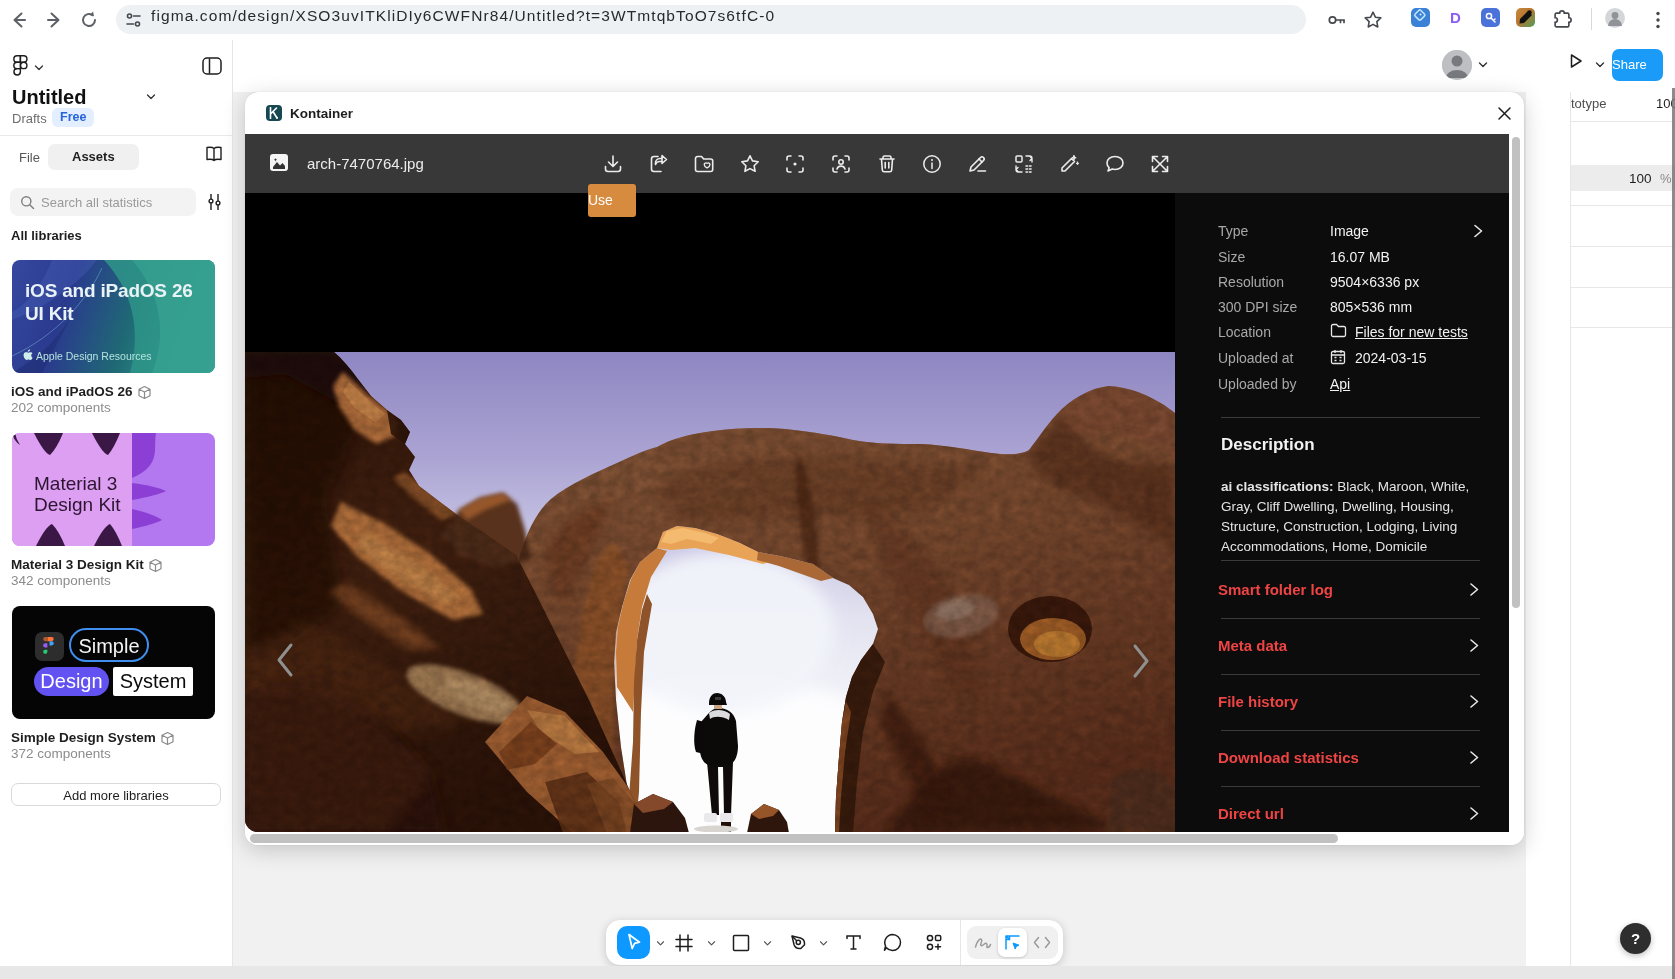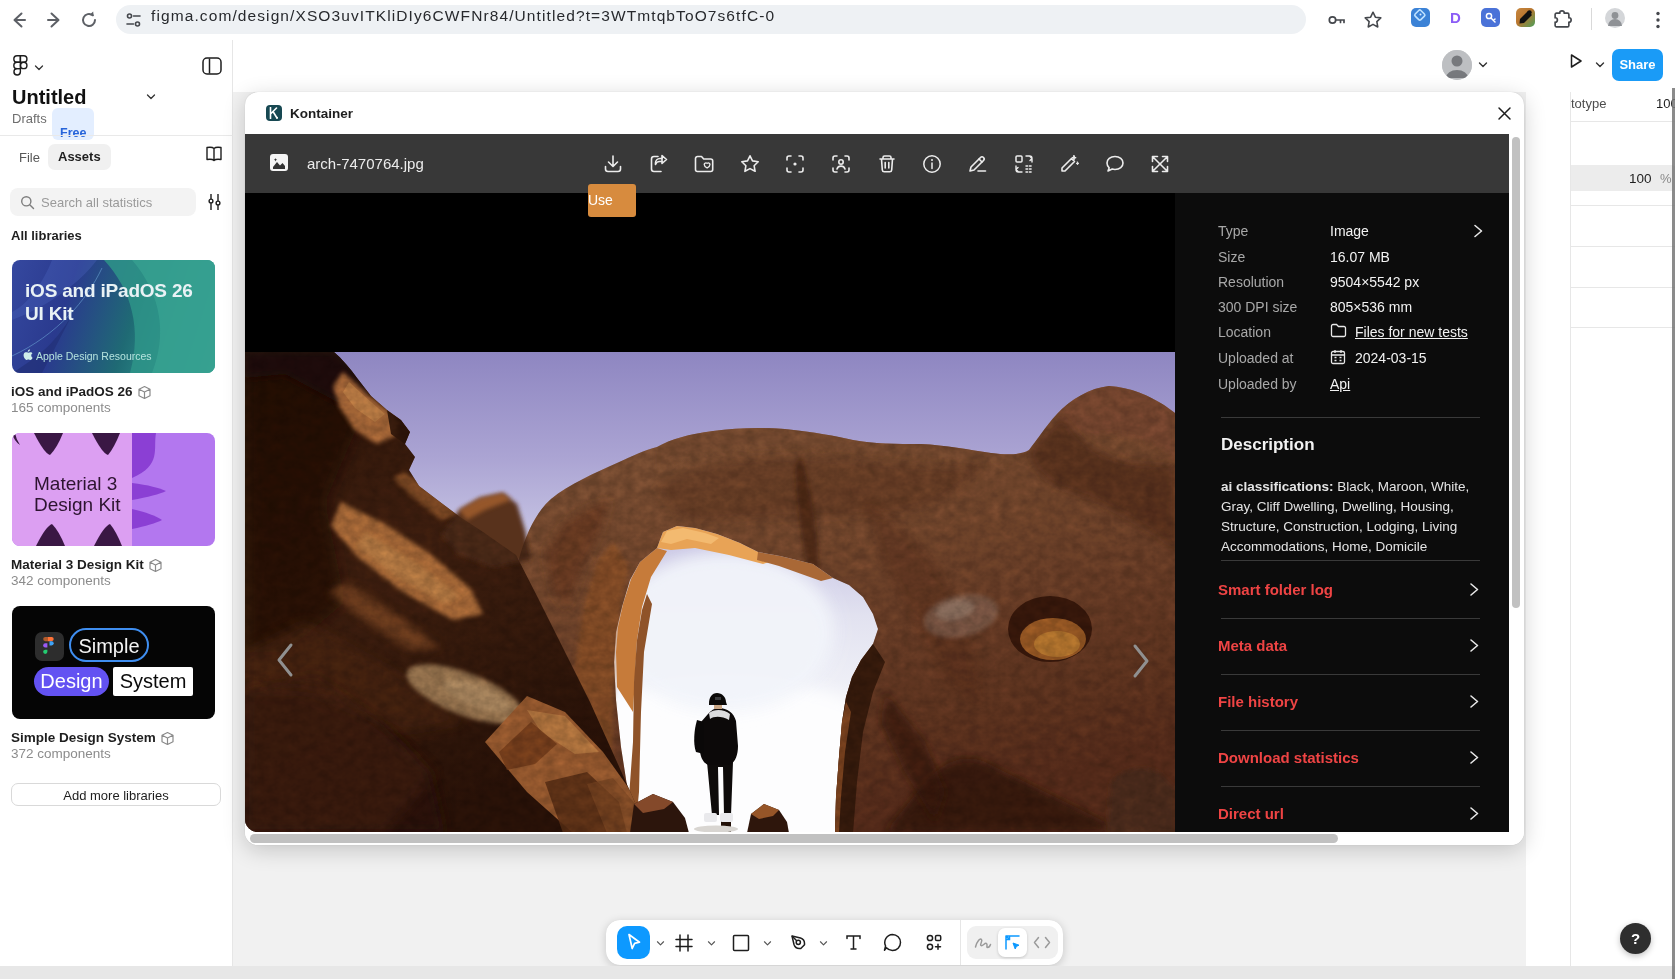--- a/index.html
+++ b/index.html
@@ -116,21 +116,21 @@
     </div>
   <svg style="position:absolute;left:1478px;top:21px" width="10" height="8" viewBox="0 0 10 8">
       <path d="M1.5 2 L5 5.5 L8.5 2" fill="none" stroke="#333" stroke-width="1.4" stroke-linecap="round" stroke-linejoin="round"></path>
     </svg>
   <svg style="position:absolute;left:1568px;top:13px" width="16" height="16" viewBox="0 0 16 16">
       <path d="M3.5 2 L13 8 L3.5 14 Z" fill="none" stroke="#1e1e1e" stroke-width="1.5" stroke-linejoin="round"></path>
     </svg>
   <svg style="position:absolute;left:1595px;top:21px" width="10" height="8" viewBox="0 0 10 8">
       <path d="M1.5 2 L5 5.5 L8.5 2" fill="none" stroke="#333" stroke-width="1.4" stroke-linecap="round" stroke-linejoin="round"></path>
     </svg>
-  <div style="position:absolute;left:1612px;top:9px;width:51px;height:32px;background:#1a9bf7;border-radius:7px;color:#fff;font-size:13px;text-align:center;line-height:32px;font-weight:bold">Share</div>
+  <div style="position:absolute;left:1612px;top:9px;width:51px;height:32px;background:#1a9bf7;border-radius:7px;color:#fff;font-size:13px;line-height:32px;font-weight:normal">Share</div>
 </div>
 <div id="sidebar">
   <svg style="position:absolute;left:13px;top:15px" width="15" height="21" viewBox="0 0 12 17">
       <g fill="none" stroke="#1e1e1e" stroke-width="1.15">
         <path d="M5.9,0.6 H3.2 a2.6,2.6 0 0 0 0,5.2 h2.7 Z"></path>
         <path d="M5.9,0.6 h2.7 a2.6,2.6 0 0 1 0,5.2 H5.9 Z"></path>
         <circle cx="8.6" cy="8.4" r="2.6"></circle>
         <path d="M5.9,5.8 H3.2 a2.6,2.6 0 0 0 0,5.2 h2.7 Z"></path>
         <path d="M5.9,11 H3.2 a2.6,2.6 0 1 0 2.7,2.6 Z"></path>
       </g>
@@ -140,24 +140,24 @@
     </svg>
   <svg style="position:absolute;left:202px;top:17px" width="20" height="18" viewBox="0 0 20 18">
       <rect x="1" y="1" width="18" height="16" rx="4" fill="none" stroke="#1e1e1e" stroke-width="1.5"></rect>
       <path d="M7.5 1.5 v15" stroke="#1e1e1e" stroke-width="1.5"></path>
     </svg>
   <div style="position:absolute;left:12px;top:46px;font-size:20px;font-weight:bold;color:#111">Untitled</div>
   <svg style="position:absolute;left:146px;top:53px" width="10" height="8" viewBox="0 0 10 8">
       <path d="M1.5 2 L5 5.5 L8.5 2" fill="none" stroke="#333" stroke-width="1.3" stroke-linecap="round" stroke-linejoin="round"></path>
     </svg>
   <div style="position:absolute;left:12px;top:71px;font-size:13px;color:#6e6e6e">Drafts</div>
-  <div style="position:absolute;left:52px;top:68px;height:19px;padding:16px 8px;background:#e3eeff;border-radius:6px;font-size:12.5px;font-weight:bold;color:#2764d9;line-height:19px">Free</div>
+  <div style="position:absolute;left:52px;top:68px;height:19px;padding:0 8px;background:#e3eeff;border-radius:6px;font-size:12.5px;font-weight:bold;color:#2764d9;line-height:19px">Free</div>
   <div style="position:absolute;left:0;top:95px;width:233px;height:1px;background:#e9e9e9"></div>
   <div style="position:absolute;left:19px;top:110px;font-size:13px;color:#575757">File</div>
-  <div style="position:absolute;left:48px;top:104px;height:26px;padding:0 10px;background:#f0f0f0;border-radius:7px;font-size:13px;font-weight:bold;color:#1e1e1e;line-height:26px">Assets</div>
+  <div style="position:absolute;left:48px;top:104px;height:26px;padding:0 24px;background:#f0f0f0;border-radius:7px;font-size:13px;font-weight:bold;color:#1e1e1e;line-height:26px">Assets</div>
   <svg style="position:absolute;left:205px;top:106px" width="18" height="16" viewBox="0 0 18 16">
       <path d="M9 2.5 C7.5 1 5 1 2 1.5 V13.5 C5 13 7.5 13 9 14.5 C10.5 13 13 13 16 13.5 V1.5 C13 1 10.5 1 9 2.5 Z M9 2.5 V14.5" fill="none" stroke="#1e1e1e" stroke-width="1.4" stroke-linejoin="round"></path>
     </svg>
   <div style="position:absolute;left:10px;top:148px;width:186px;height:28px;background:#f3f3f3;border-radius:8px"></div>
   <svg style="position:absolute;left:20px;top:155px" width="15" height="15" viewBox="0 0 15 15">
       <circle cx="6.3" cy="6.3" r="4.6" fill="none" stroke="#7e7e7e" stroke-width="1.4"></circle>
       <path d="M10 10 L13.5 13.5" stroke="#7e7e7e" stroke-width="1.4" stroke-linecap="round"></path>
     </svg>
   <div style="position:absolute;left:41px;top:155px;font-size:13px;color:#9a9a9a">Search all statistics</div>
   <svg style="position:absolute;left:207px;top:152px" width="15" height="20" viewBox="0 0 15 20">
@@ -179,21 +179,21 @@
       <text x="13" y="37" font-size="19" font-weight="bold" fill="#e9f2f5" font-family="Liberation Sans" letter-spacing="-0.2">iOS and iPadOS 26</text>
       <text x="13" y="60" font-size="19" font-weight="bold" fill="#e9f2f5" font-family="Liberation Sans" letter-spacing="-0.2">UI Kit</text>
       <text x="24" y="100" font-size="10.5" fill="#b5e3de" font-family="Liberation Sans">Apple Design Resources</text>
       <path d="M16.3 90.2 c.6-.7 1.5-.7 1.6-.7 0 0 .1.9-.5 1.6 -.6.7-1.4.7-1.6.7 0 0-.1-.8.5-1.6 Z M18.5 92.2 c.9 0 1.6.5 2 1 -.9.6-1.3 1.5-1.2 2.5 .1 1 .7 1.8 1.3 2.1 -.4.9-1.2 2.1-2.2 2.1 -.8 0-1.1-.5-2-.5 -.9 0-1.3.5-2 .5 -1 0-2.2-1.7-2.6-3.1 -.5-1.7-.2-3.5 1-4.2 .7-.4 1.5-.5 2.2-.3 .6.2 1.1.4 1.5.4 .4 0 1-.3 2-.5 Z" fill="#cfeeea"></path>
     </svg>
   </div>
   <div style="position:absolute;left:11px;top:344px;font-size:13.5px;font-weight:bold;color:#1e1e1e">iOS and iPadOS 26</div>
   <svg style="position:absolute;left:137px;top:345px" width="15" height="15" viewBox="0 0 15 15">
       <path d="M7.5 1.5 L13 4.2 V10.8 L7.5 13.5 L2 10.8 V4.2 Z M2 4.2 L7.5 7 L13 4.2 M7.5 7 V13.5" fill="none" stroke="#8a8a8a" stroke-width="1.2" stroke-linejoin="round"></path>
     </svg>
-  <div style="position:absolute;left:11px;top:360px;font-size:13.5px;color:#8c8c8c">165 components</div>
+  <div style="position:absolute;left:11px;top:360px;font-size:13.5px;color:#8c8c8c">202 components</div>
 
   <div style="position:absolute;left:12px;top:393px;width:203px;height:113px;border-radius:8px;overflow:hidden;background:#b377ef">
     <svg width="203" height="113" viewBox="0 0 203 113" style="position:absolute;left:0;top:0">
       <rect x="0" y="0" width="120" height="113" fill="#dc9ff2"></rect>
       <path d="M22,0 Q32,20 38,22 Q45,15 51,0 Z" fill="#3a1744"></path>
       <path d="M80,0 Q90,20 96,22 Q102,15 108,0 Z" fill="#3a1744"></path>
       <path d="M0,0 Q2,8 8,12 Q4,6 3,0 Z" fill="#3a1744"></path>
       <path d="M24,113 Q34,93 40,91 Q47,98 53,113 Z" fill="#3a1744"></path>
       <path d="M82,113 Q92,93 98,91 Q104,98 110,113 Z" fill="#3a1744"></path>
       <path d="M120,0 H144 C141,16 150,32 120,45 Z" fill="#8b3fd4"></path>
@@ -517,21 +517,21 @@
   </div>
   <div id="infopanel">
     <div class="irow ilab" style="top:30px">Type</div>
       <div class="irow" style="top:30px;left:155px;color:#f2f2f2">Image</div>
     <svg style="position:absolute;left:297px;top:31px" width="12" height="14" viewBox="0 0 12 14">
         <path d="M3 1.5 L9.5 7 L3 12.5" fill="none" stroke="#e8e8e8" stroke-width="1.6" stroke-linecap="round" stroke-linejoin="round"></path>
       </svg>
     <div class="irow ilab" style="top:56px">Size</div>
       <div class="irow" style="top:56px;left:155px;color:#f2f2f2">16.07 MB</div>
     <div class="irow ilab" style="top:81px">Resolution</div>
-      <div class="irow" style="top:81px;left:155px;color:#f2f2f2">9504×5542 px</div>
+      <div class="irow" style="top:81px;left:155px;color:#f2f2f2">9504×6336 px</div>
     <div class="irow ilab" style="top:106px">300 DPI size</div>
       <div class="irow" style="top:106px;left:155px;color:#f2f2f2">805×536 mm</div>
     <div class="irow ilab" style="top:131px">Location</div>
     <svg style="position:absolute;left:155px;top:130px" width="17" height="15" viewBox="0 0 17 15">
         <path d="M1.5 3 a1.5 1.5 0 0 1 1.5 -1.5 h3.5 l2 2 h5.5 a1.5 1.5 0 0 1 1.5 1.5 v7 a1.5 1.5 0 0 1 -1.5 1.5 h-11 a1.5 1.5 0 0 1 -1.5 -1.5 Z" fill="none" stroke="#e8e8e8" stroke-width="1.3"></path>
       </svg>
     <div class="irow" style="top:131px;left:180px;color:#f2f2f2;text-decoration:underline">Files for new tests</div>
     <div class="irow ilab" style="top:157px">Uploaded at</div>
     <svg style="position:absolute;left:155px;top:156px" width="16" height="16" viewBox="0 0 16 16">
         <rect x="1.5" y="2.5" width="13" height="12" rx="1.5" fill="none" stroke="#e8e8e8" stroke-width="1.3"></rect>

